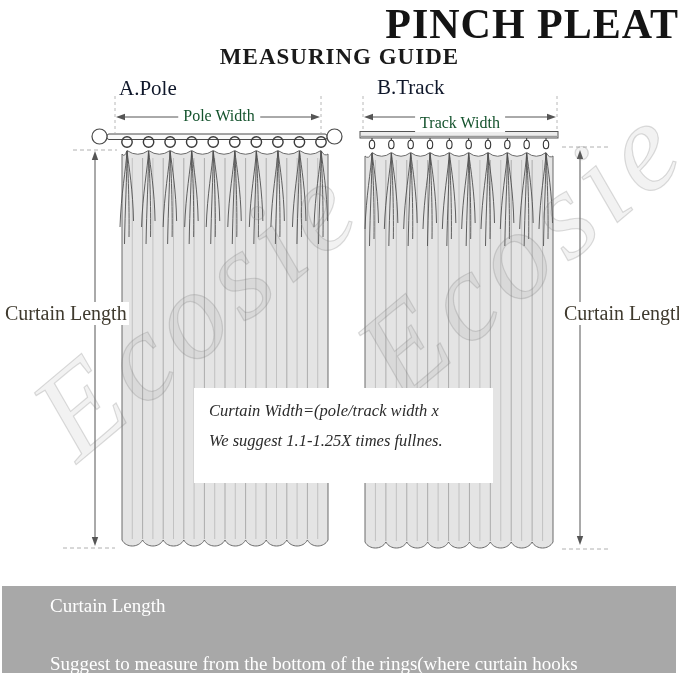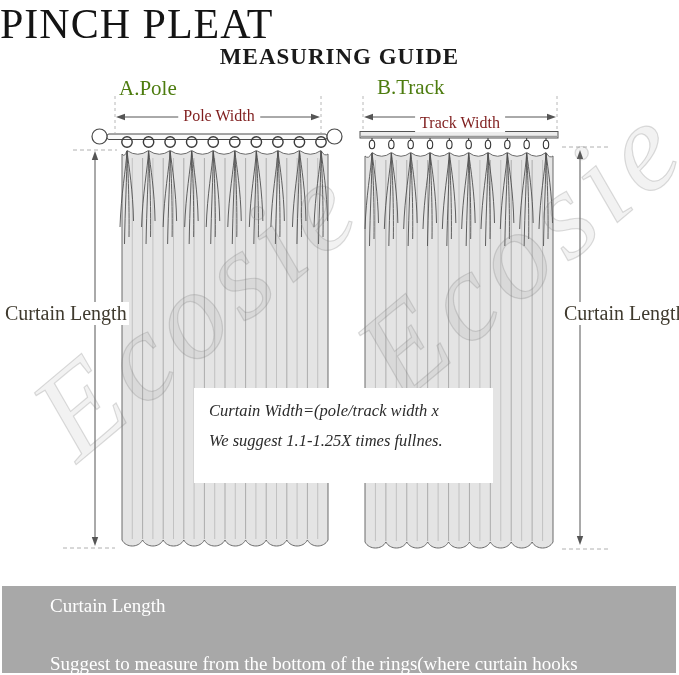--- a/index.html
+++ b/index.html
@@ -1,39 +1,39 @@
 <!DOCTYPE html>
 <html><head>
 <meta charset="utf-8">
 <style>
   html,body{margin:0;padding:0;background:#fff;}
   #page{position:relative;width:679px;height:675px;background:#ffffff;overflow:hidden;
         font-family:"Liberation Serif","DejaVu Serif",serif;}
 
   
-  .title{position:absolute;top:0px;left:0;width:679px;text-align:left;
-         font-size:42px;font-weight:normal;letter-spacing:1px;color:#141414;}
+  .title{position:absolute;top:0px;left:0;width:679px;text-align:right;
+         font-size:42px;font-weight:bold;letter-spacing:1px;color:#141414;}
   .subtitle{position:absolute;top:44px;left:0;width:679px;text-align:center;
          font-size:23px;font-weight:bold;letter-spacing:1px;color:#1a1a1a;}
 
   
   .wm{position:absolute;font-style:italic;font-size:125px;letter-spacing:8px;
       color:rgba(125,125,125,0.10);-webkit-text-stroke:1.2px rgba(125,125,125,0.26);
       white-space:nowrap;pointer-events:none;z-index:2;}
   #wm1{left:6px;top:238px;transform:rotate(-40deg);}
   #wm2{left:330px;top:178px;transform:rotate(-40deg);}
 
   
   #diagram{position:absolute;left:0;top:0;width:679px;height:675px;z-index:1;}
 
   
-  .lbl{position:absolute;white-space:nowrap;z-index:3;color:#4d7c0f;}
+  .lbl{position:absolute;white-space:nowrap;z-index:3;color:#0f172a;}
   .lbl-apole{left:119px;top:76px;font-size:21px;}
   .lbl-btrack{left:377px;top:75px;font-size:21px;}
-  .measure{font-size:16px;color:#7f1d1d;background:#fff;padding:0 5px;transform:translateX(-50%);}
+  .measure{font-size:16px;color:#14532d;background:#fff;padding:0 5px;transform:translateX(-50%);}
   .lbl-polewidth{left:219px;top:107px;}
   .lbl-trackwidth{left:460px;top:114px;}
   .cl{font-size:20px;color:#3f3a2e;background:#fff;padding:0 2px;}
   .lbl-cl-left{left:3px;top:302px;}
   .lbl-cl-right{left:562px;top:302px;}
 
   
   .formula{position:absolute;left:194px;top:388px;width:299px;height:95px;background:#ffffff;
            z-index:3;padding:8px 0 0 15px;box-sizing:border-box;}
   .formula div{font-size:16.5px;line-height:30px;color:#2b2b2b;white-space:nowrap;font-style:italic;}

